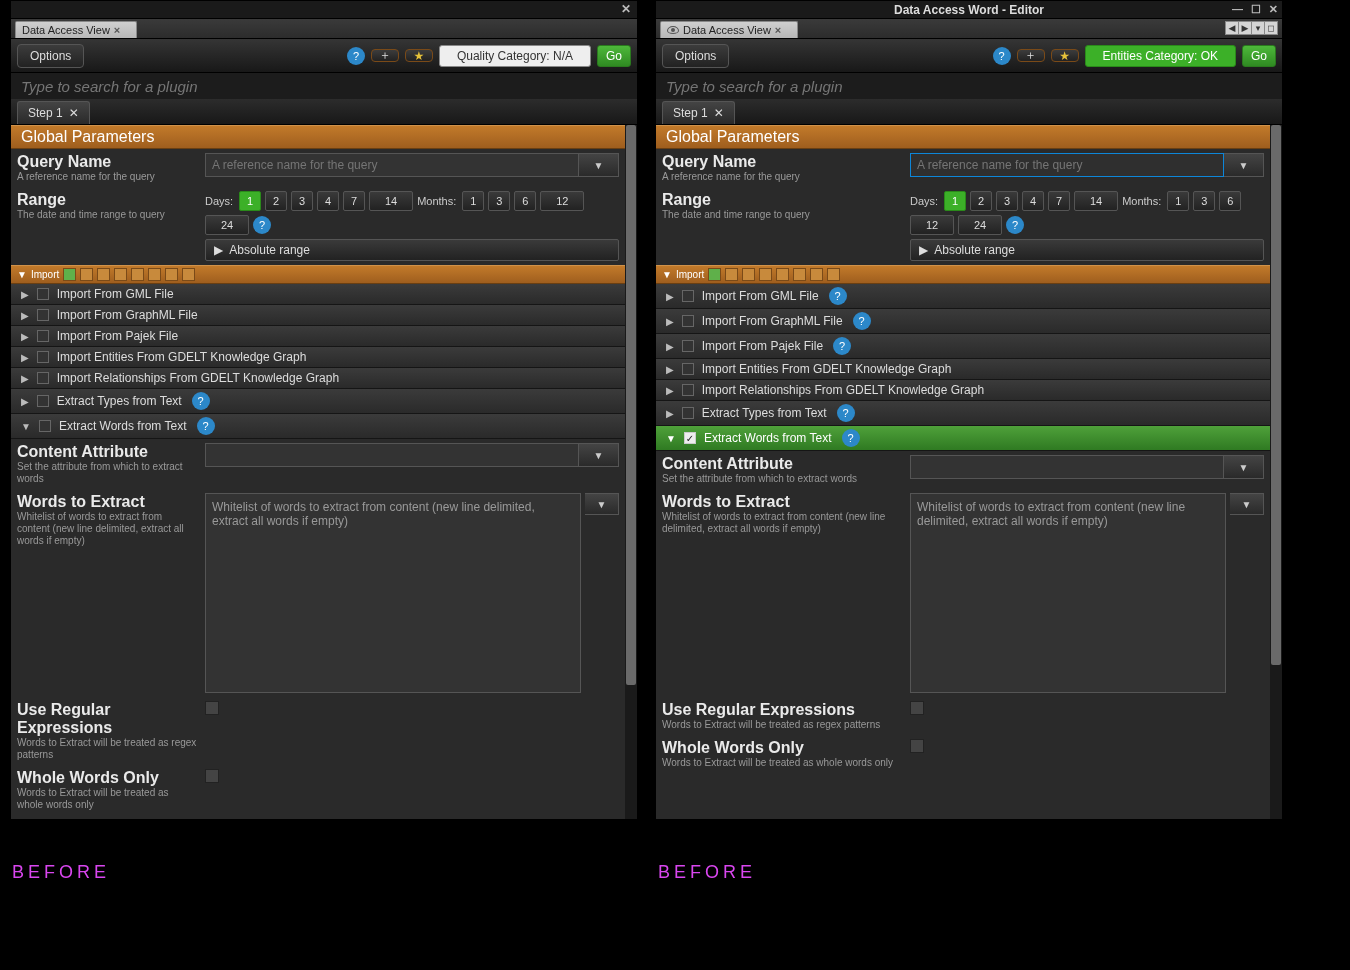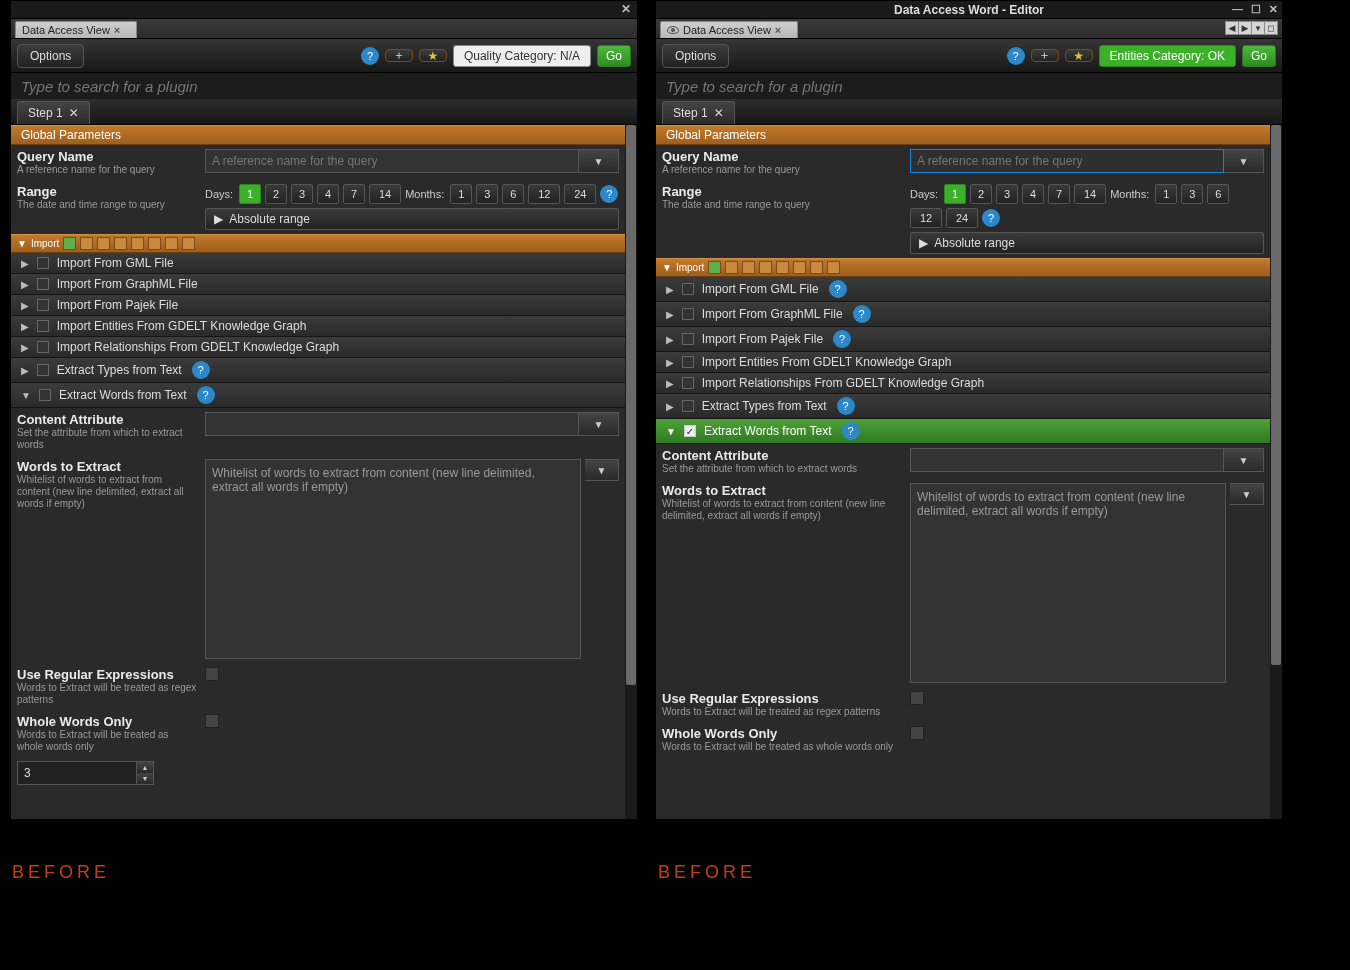--- a/index.html
+++ b/index.html
@@ -17,46 +17,46 @@
   .viewtab .x{color:#555;font-weight:bold}
   .eye{width:12px;height:8px;border:1px solid #555;border-radius:50% 50% 50% 50%/60% 60% 40% 40%;display:inline-block;position:relative}
   .eye::after{content:"";position:absolute;width:4px;height:4px;background:#555;border-radius:50%;left:3px;top:1px}
   .tabctrls{position:absolute;right:4px;top:2px;display:flex}
   .tabctrls span{width:14px;height:14px;background:#d4d4d4;border:1px solid #888;color:#333;font-size:9px;display:flex;align-items:center;justify-content:center;margin-left:-1px}
   .toolbar{height:34px;background:linear-gradient(#353535,#181818);border-bottom:1px solid #000;display:flex;align-items:center;padding:0 6px;gap:6px}
   .btn{background:linear-gradient(#3c3c3c,#222);border:1px solid #555;border-radius:4px;color:#ddd;padding:4px 12px;font-size:12px;display:flex;align-items:center;justify-content:center;height:24px}
   .btn.sq{width:28px;padding:0}
   .btn.help{background:#2c88c9;border-radius:50%;width:18px;height:18px;font-size:11px;color:#fff;border:none;padding:0}
   .spacer{flex:1}
-  .quality{background:#eee;color:#333;border:1px solid #888;border-radius:3px;padding:3px 10px;font-size:12px}
+  .quality{background:#eee;color:#333;border:1px solid #888;border-radius:3px;padding:3px 17px;font-size:12px}
   .quality.ok{background:#3cb028;color:#fff;border-color:#2a8a1a}
   .go{background:linear-gradient(#4db83a,#2f8a22);color:#fff;border:1px solid #2a7a1e;padding:3px 8px;border-radius:3px;font-size:12px}
   .searchrow{height:26px;background:#1c1c1c;display:flex;align-items:center;padding:0 8px}
   .searchinput{flex:1;background:transparent;border:none;color:#999;font-size:15px;font-style:italic}
   .steptabs{height:26px;background:linear-gradient(#2c2c2c,#181818);border-bottom:1px solid #000;display:flex;align-items:flex-end;padding-left:6px}
   .steptab{background:linear-gradient(#444,#2a2a2a);border:1px solid #555;border-bottom:none;border-radius:3px 3px 0 0;padding:4px 10px;font-size:12px;color:#ddd;display:flex;gap:6px;align-items:center}
   .body{position:relative;height:calc(100% - 18px - 20px - 34px - 26px - 26px);overflow:hidden}
   .scroll{position:absolute;right:0;top:0;width:12px;height:100%;background:#1a1a1a}
   .scroll .thumb{position:absolute;left:1px;width:10px;background:#6a6a6a;border-radius:2px}
   .content{position:absolute;left:0;top:0;right:12px;height:100%;overflow:hidden}
-  .sectionhdr{background:linear-gradient(#c27a2a,#9f5e1e);color:#fff;font-size:12px;padding:2px 10px;border-top:1px solid #d0924a;border-bottom:1px solid #6a3f12}
+  .sectionhdr{background:linear-gradient(#c27a2a,#9f5e1e);color:#fff;font-size:16px;padding:2px 10px;border-top:1px solid #d0924a;border-bottom:1px solid #6a3f12}
   .paramrow{display:flex;padding:4px 6px;gap:8px}
   .paramlabel{width:180px}
-  .paramlabel .pname{color:#eaeaea;font-weight:bold;font-size:13px}
+  .paramlabel .pname{color:#eaeaea;font-weight:bold;font-size:16px}
   .paramlabel .pdesc{color:#999;font-size:10px;line-height:1.2}
   .rightpane .paramlabel{width:240px}
   .field{flex:1;display:flex;flex-direction:column;gap:4px}
   .combo{display:flex;height:24px}
   .combo input{flex:1;background:#333;border:1px solid #555;color:#aaa;padding:2px 6px;font-size:12px}
   .combo input.hl{border:1px solid #0d86d9;background:#2f2f2f}
   .combo .dd{width:40px;background:linear-gradient(#444,#2a2a2a);border:1px solid #555;border-left:none;display:flex;align-items:center;justify-content:center;color:#ccc;font-size:10px}
   .daysrow{display:flex;align-items:center;gap:4px;flex-wrap:wrap}
   .daysrow .lbl{font-size:11px;color:#ccc;margin-right:2px}
   .daybtn{background:linear-gradient(#3a3a3a,#222);border:1px solid #555;color:#ddd;width:22px;height:20px;font-size:11px;display:flex;align-items:center;justify-content:center;border-radius:2px}
-  .daybtn.wide{width:32px}
+  .daybtn.wide{width:44px}
   .daybtn.sel{background:#3cb028;border-color:#2a8a1a;color:#fff}
   .absr{background:linear-gradient(#3a3a3a,#222);border:1px solid #555;border-radius:2px;padding:3px 8px;font-size:12px;color:#ddd;display:flex;align-items:center;gap:6px}
   .imphdr{background:linear-gradient(#c27a2a,#9f5e1e);border-top:1px solid #d0924a;border-bottom:1px solid #6a3f12;display:flex;align-items:center;padding:2px 6px;gap:4px}
   .imphdr .tri{color:#fff;font-size:10px}
   .imphdr .lbl{color:#fff;font-size:10px}
   .sq{width:13px;height:13px;border:1px solid #7a4a18}
   .sq.g{background:#5fb04a}
   .sq.o{background:#c88a3c}
   .plrow{background:linear-gradient(#3b3b3b,#2a2a2a);border-bottom:1px solid #151515;padding:3px 6px 3px 10px;display:flex;align-items:center;gap:8px;font-size:12px;color:#ddd}
   .plrow.active{background:linear-gradient(#4fa13a,#2f7a22);color:#fff}
@@ -66,21 +66,21 @@
   .plrow .cb.checked::after{content:"✓";font-size:10px;color:#222}
   .plrow.active .cb{background:#eee;border-color:#ccc}
   .plrow .help{margin-left:2px}
   .textarea{background:#333;border:1px solid #555;color:#999;font-size:12px;padding:6px;height:200px;flex:1}
   .tadrop{width:34px;background:linear-gradient(#444,#2a2a2a);border:1px solid #555;border-left:none;display:flex;align-items:center;justify-content:center;color:#ccc;font-size:10px;align-self:flex-start;height:22px}
   .checkbox{width:14px;height:14px;background:#444;border:1px solid #222}
   .spinwrap{display:flex;height:24px}
   .spinwrap input{width:120px;background:#222;border:1px solid #555;color:#ddd;padding:2px 6px;font-size:12px}
   .spinbtns{display:flex;flex-direction:column;border:1px solid #555;border-left:none}
   .spinbtns span{width:16px;height:11px;background:linear-gradient(#444,#2a2a2a);font-size:7px;display:flex;align-items:center;justify-content:center;color:#ccc}
-  .caption{position:absolute;font-size:18px;color:#c2410c;letter-spacing:4px}
+  .caption{position:absolute;font-size:18px;color:#d946ef;letter-spacing:4px}
   .caption.before{left:12px;top:862px}
   .caption.after{left:658px;top:862px}
 </style>
 </head>
 <body>
 <div class="canvas">
 
 <div class="pane left">
   <div class="titlebar">
     <span class="closeonly">✕</span>

